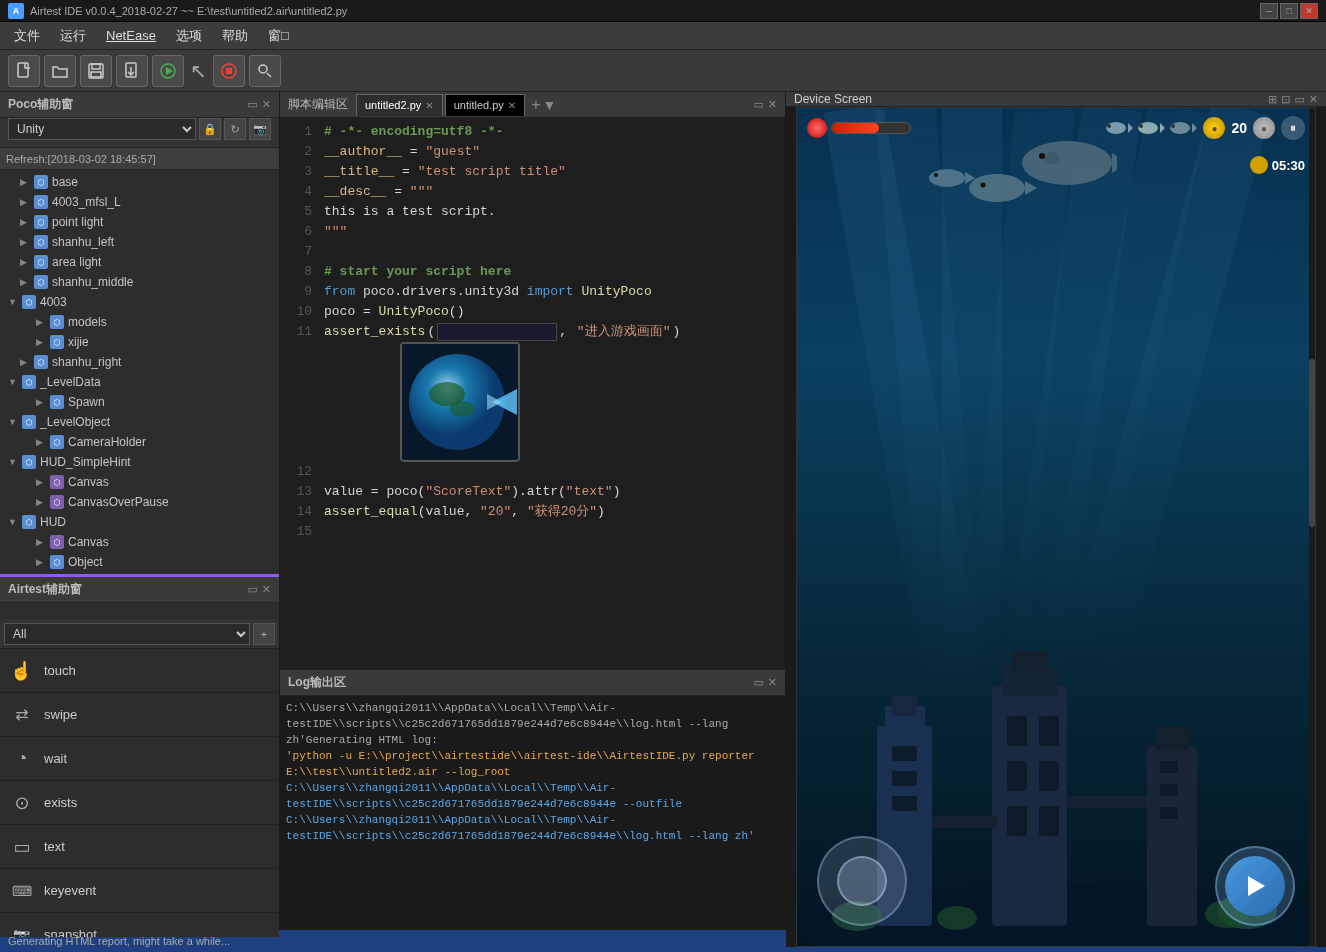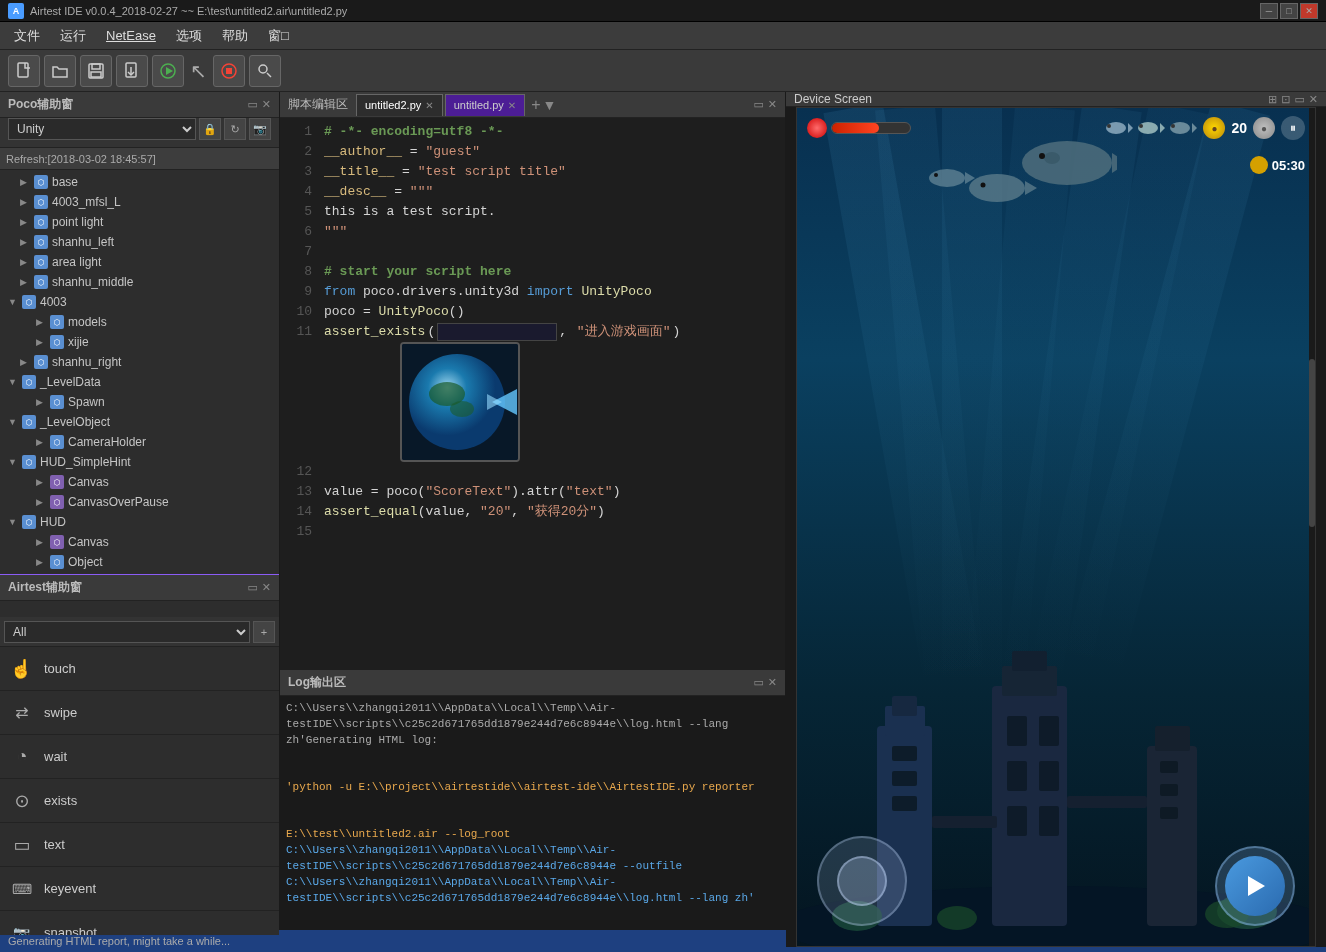--- a/index.html
+++ b/index.html
@@ -98,21 +98,21 @@
       border-right: 1px solid #1a1a1a;
       display: flex;
       flex-direction: column;
     }
 
     
     #poco-panel {
       flex: 1;
       display: flex;
       flex-direction: column;
-      border-bottom: 1px solid #8b5cf6;
+      border-bottom: 3px solid #8b5cf6;
     }
     .panel-header {
       height: 26px;
       background: #3a3a3a;
       display: flex;
       align-items: center;
       padding: 0 8px;
       font-size: 12px;
       color: #bbb;
       border-bottom: 1px solid #222;
@@ -259,21 +259,21 @@
     }
     .tabs-area {
       display: flex;
       align-items: center;
       flex: 1;
       gap: 2px;
     }
     .tab {
       height: 22px;
       padding: 0 8px;
-      background: #4c1d95;
+      background: #000000;
       border: 1px solid #666;
       border-bottom: none;
       display: flex;
       align-items: center;
       gap: 4px;
       font-size: 11px;
       color: #ccc;
       cursor: pointer;
     }
     .tab.active { background: #2d2d2d; color: white; }
@@ -322,21 +322,21 @@
     .log-content {
       flex: 1;
       background: #1a1a1a;
       overflow-y: auto;
       padding: 4px 6px;
       font-family: 'Consolas', 'Courier New', monospace;
       font-size: 11px;
       line-height: 16px;
     }
     .log-normal { color: #aaa; }
-    .log-highlight { color: #e8a84d; margin-top: 31px; }
+    .log-highlight { color: #e8a84d; }
     .log-path { color: #5aa8e8; }
 
     
     #right-panel {
       width: 540px;
       background: #737373;
       display: flex;
       flex-direction: column;
     }
     .device-header {

